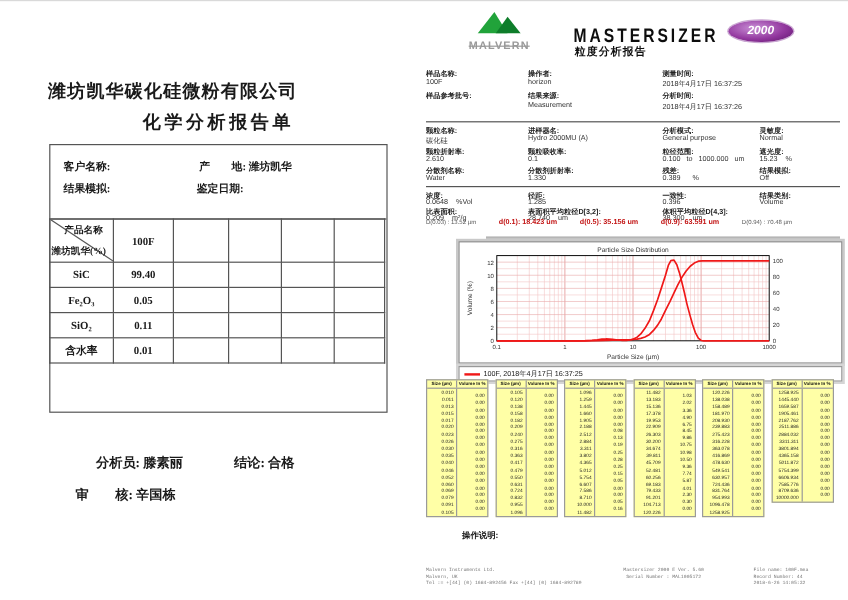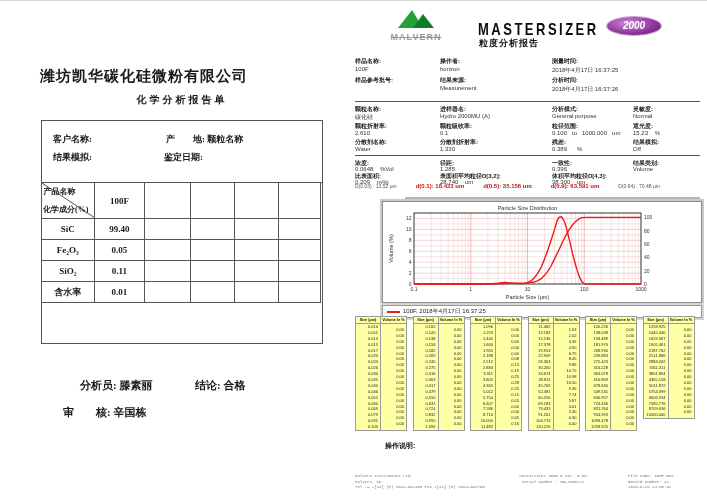--- a/index.html
+++ b/index.html
@@ -4,30 +4,30 @@
 <style>
   html,body{margin:0;padding:0;background:#e9e9e9;}
   .page{position:relative;width:707px;height:500px;background:#ffffff;overflow:hidden;
         font-family:"Liberation Sans",sans-serif;color:#111;}
   .abs{position:absolute;}
   .topline{left:0;top:0;width:707px;height:1px;background:#d9d9d9;}
 
   
   .ldoc{font-family:"Liberation Serif",serif;font-weight:bold;color:#1a1a1a;}
   .ldoc-company{left:40px;top:67px;width:284px;font-size:15px;letter-spacing:1px;}
-  .ldoc-title{left:40px;top:93px;width:284px;text-align:center;font-size:10px;letter-spacing:3px;}
+  .ldoc-title{left:40px;top:93px;width:284px;text-align:center;font-size:15px;letter-spacing:3px;}
   .chem-box{left:41px;top:120px;width:282px;height:224px;border:1px solid #555;box-sizing:border-box;}
   .chem-head{position:relative;height:61px;border-bottom:1px solid #555;}
   .chem-head .f{position:absolute;font-size:9px;white-space:pre;}
   .chem-table{position:absolute;left:-1px;top:61px;border-collapse:collapse;table-layout:fixed;}
   .chem-table td{border:1px solid #555;font-size:9px;text-align:center;padding:0;height:20px;}
   .chem-table tr.hd td{height:35px;}
   .diag{position:relative;}
   .diag svg{position:absolute;left:0;top:0;}
-  .diag .tr{position:absolute;right:18px;top:3px;font-size:8px;}
+  .diag .tr{position:absolute;right:8px;top:3px;font-size:8px;}
   .diag .bl{position:absolute;left:1px;bottom:3px;font-size:8px;}
   .ldoc-sign{font-size:11px;white-space:pre;}
 
   
   .lbl{position:absolute;font-size:6px;font-weight:bold;color:#222;white-space:pre;}
   .val{position:absolute;font-size:6px;color:#333;white-space:pre;}
   .rule{position:absolute;height:1px;background:#555;}
   .brand-mal{left:388px;top:6px;width:56px;text-align:center;}
   .brand-mal .word{font-size:9px;font-weight:bold;color:#9a9a9a;letter-spacing:1px;text-decoration:line-through;}
   .ms-title{left:478px;top:20px;font-size:13px;font-weight:bold;letter-spacing:2.5px;transform:scaleY(1.25);transform-origin:left top;color:#0d0d0d;white-space:nowrap;}
@@ -61,41 +61,41 @@
 <div class="page">
   <div class="abs topline"></div>
 
   <div>
     <div class="abs ldoc ldoc-company">潍坊凯华碳化硅微粉有限公司</div>
     <div class="abs ldoc ldoc-title">化学分析报告单</div>
 
     <div class="abs ldoc chem-box">
       <div class="chem-head">
         <span class="f" style="left:11px;top:12px"><span>客户名称:</span><span></span></span>
-        <span class="f" style="left:124px;top:12px"><span>产　　地: </span><span>颗粒名称</span></span>
+        <span class="f" style="left:124px;top:12px"><span>产　　地: </span><span>潍坊凯华</span></span>
         <span class="f" style="left:11px;top:30px"><span>结果模拟:</span><span></span></span>
         <span class="f" style="left:122px;top:30px"><span>鉴定日期:</span><span></span></span>
       </div>
       <table class="chem-table">
         <colgroup>
             <col style="width:53px">
             <col style="width:51px">
             <col style="width:46px">
             <col style="width:45px">
             <col style="width:45px">
             <col style="width:42px">
           </colgroup>
         <tbody id="chem-tbody">
           <tr class="hd">
             <td class="diag">
               <svg width="53" height="35">
                   <line x1="0" y1="0" x2="53" y2="35" stroke="#555" stroke-width="1"></line>
                 </svg>
               <span class="tr">产品名称</span>
-              <span class="bl">化学成分(%)</span>
+              <span class="bl">潍坊凯华(%)</span>
             </td>
             <td>100F</td>
             <td></td>
             <td></td>
             <td></td>
             <td></td>
           </tr>
         <tr>
               <td>SiC</td>
               <td>99.40</td>

